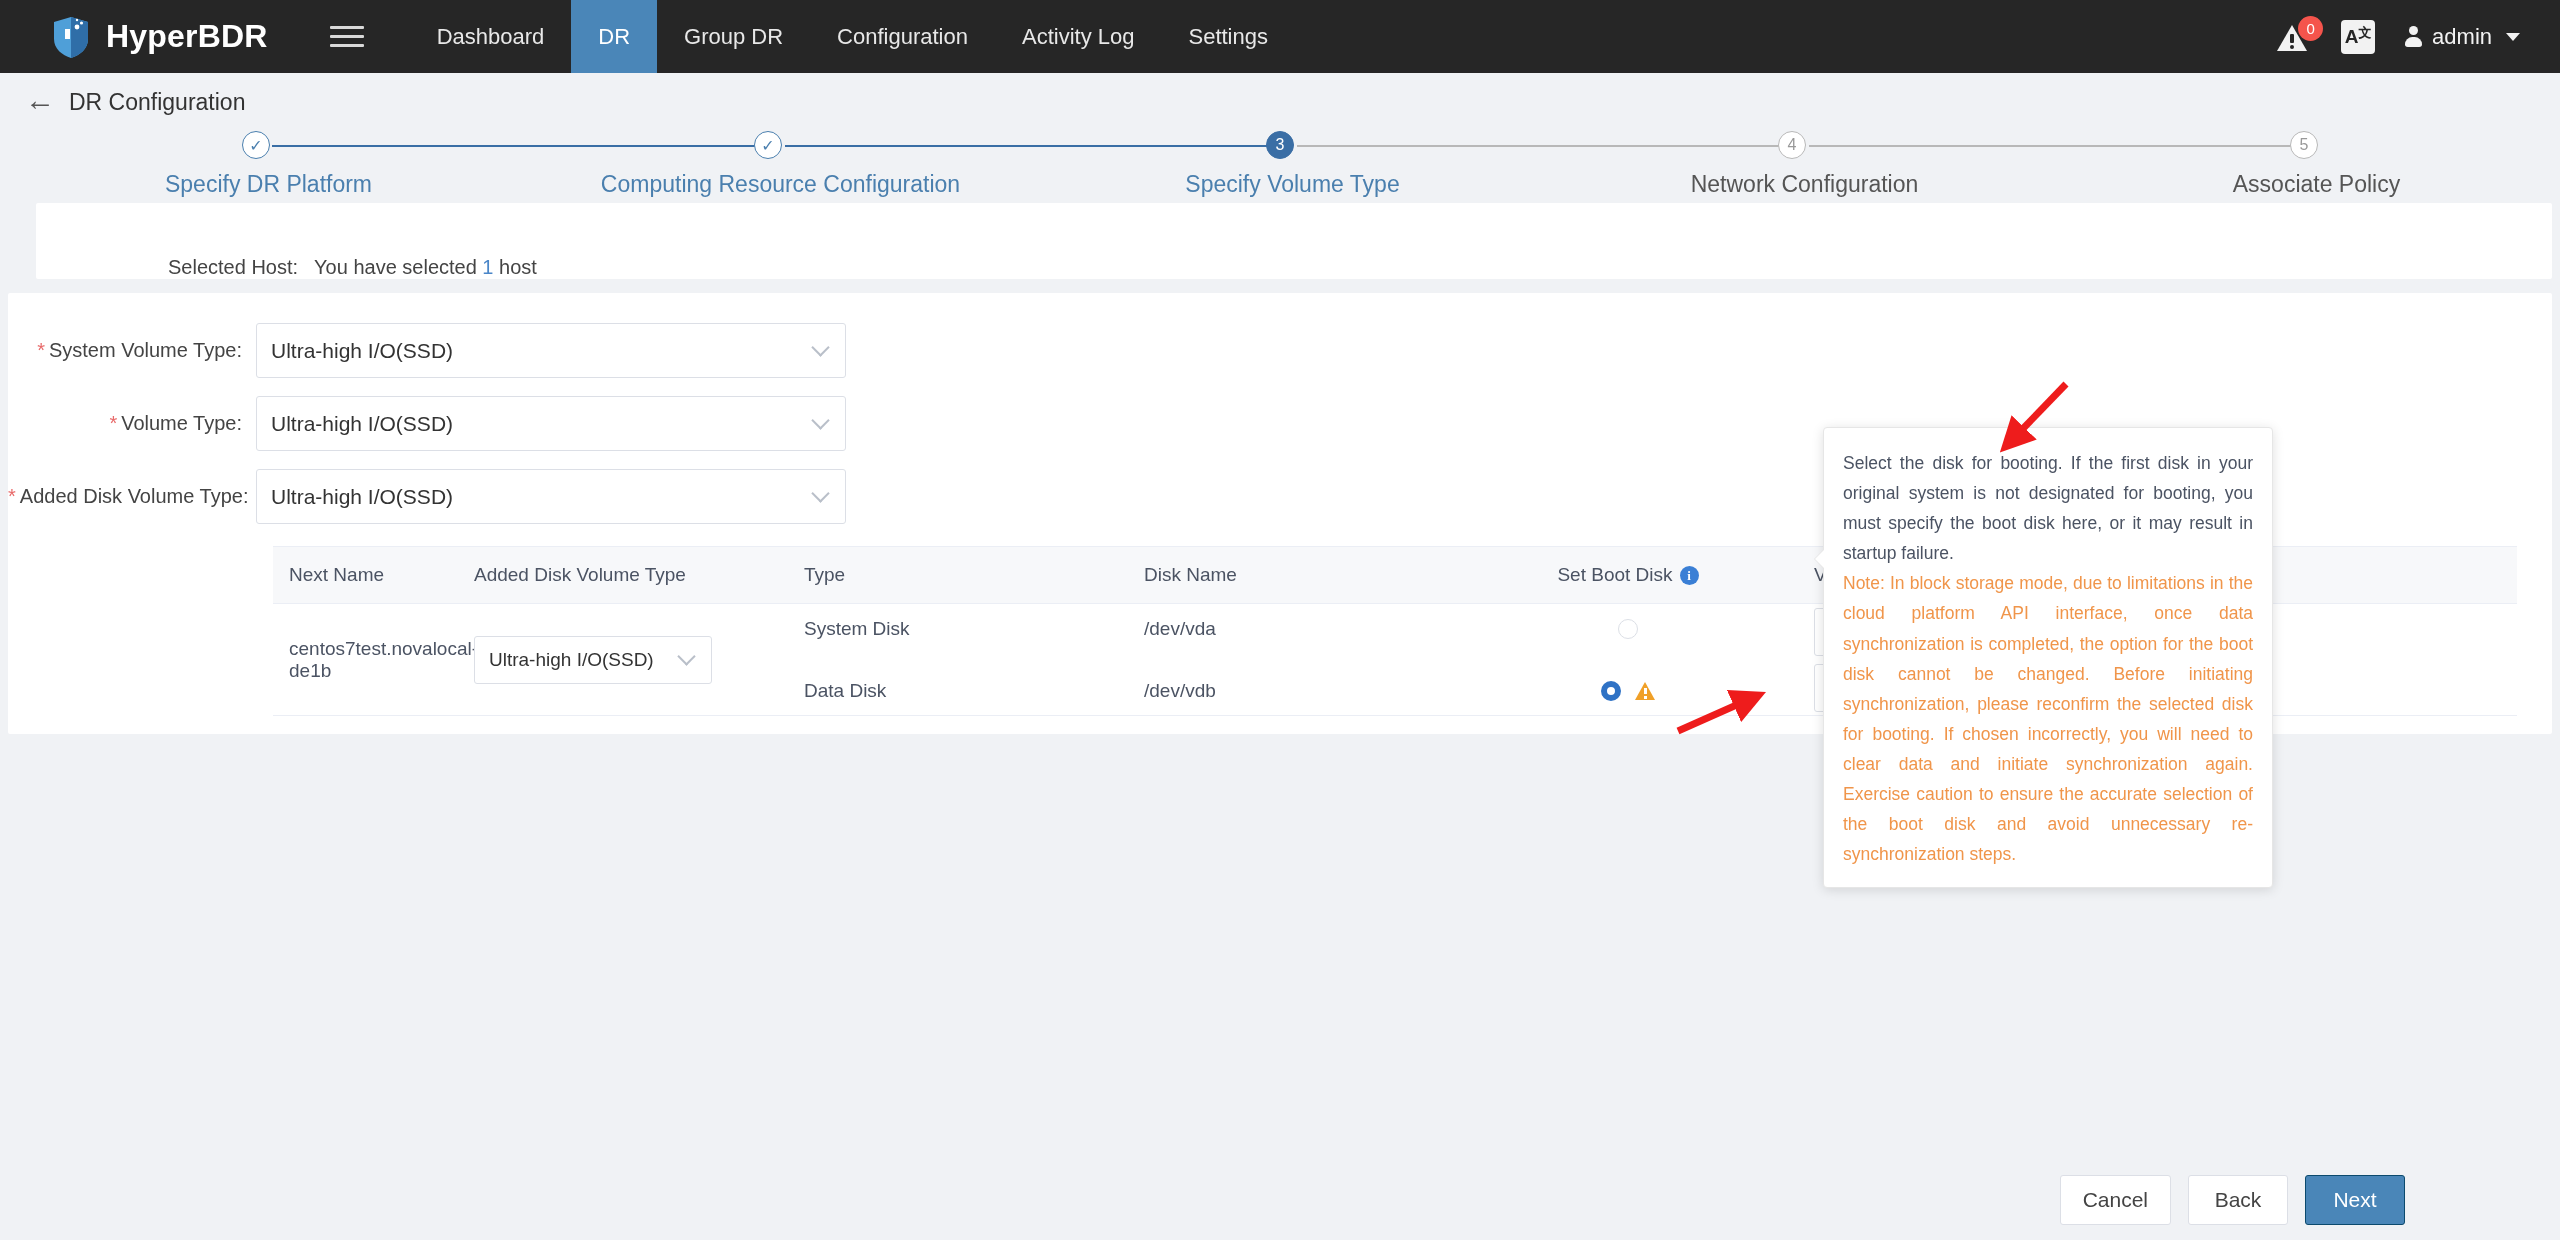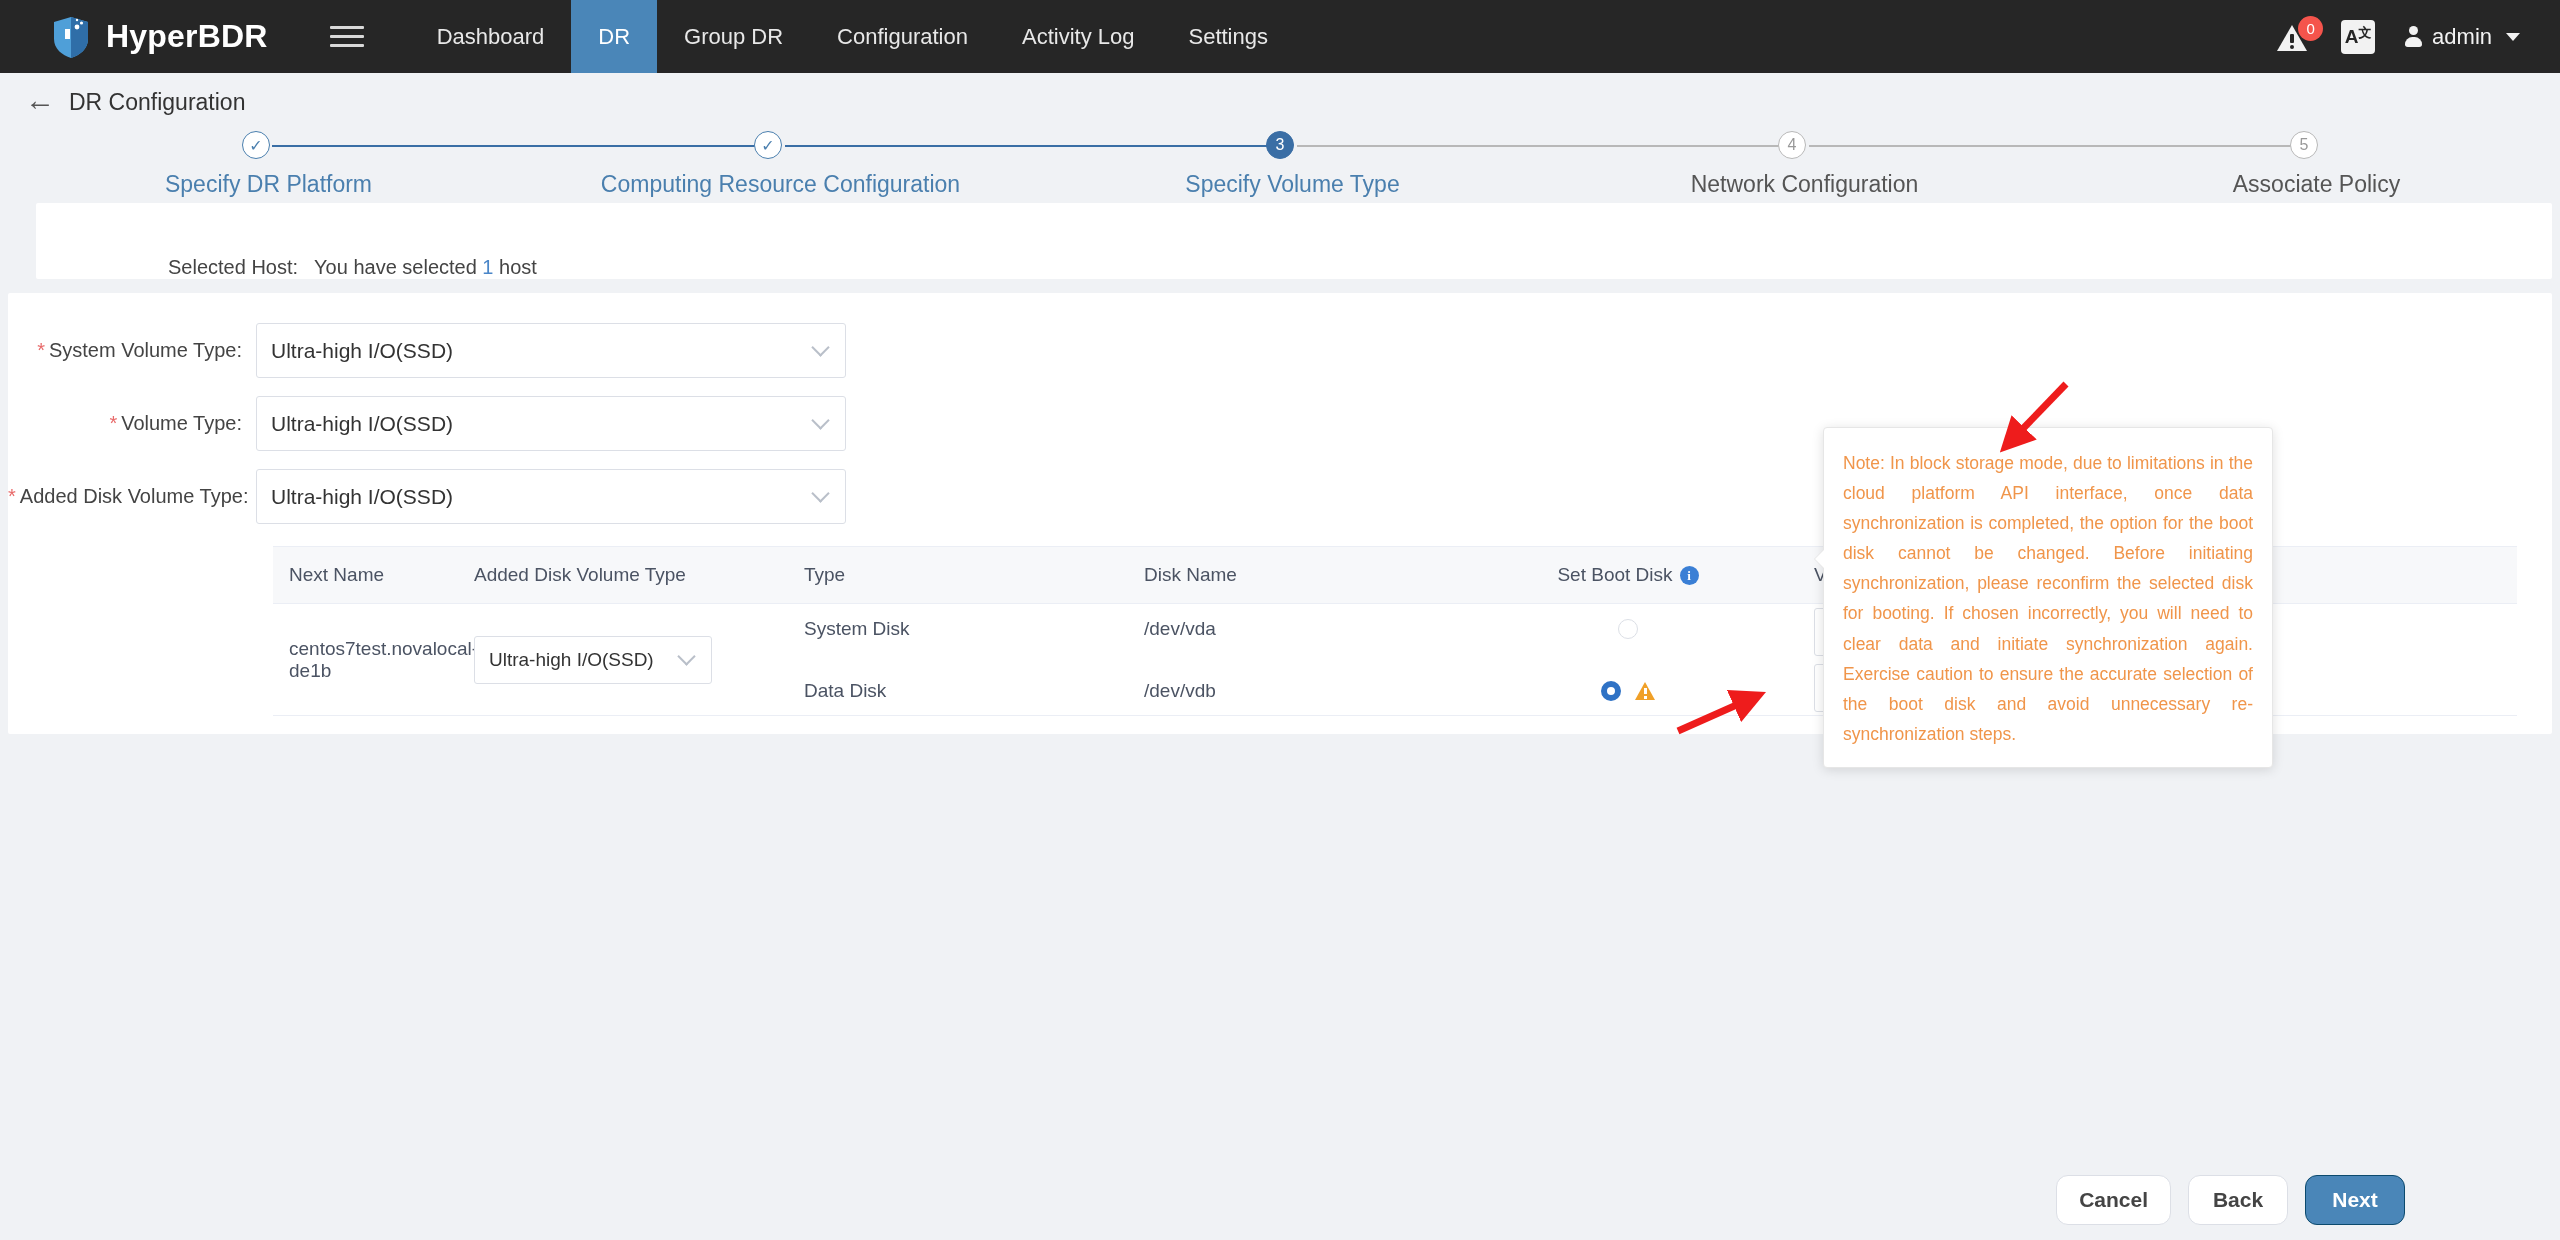--- a/index.html
+++ b/index.html
@@ -233,22 +233,22 @@
   #ann-radio { left: 1672px; top: 685px; }
 
   
   .footer {
     position: absolute; right: 0; bottom: 0; width: 100%;
     height: 80px; display: flex; align-items: center;
     justify-content: flex-end; padding-right: 155px; gap: 17px;
   }
   .btn {
     height: 50px; min-width: 100px; padding: 17px 22px;
-    border-radius: 12px; font-size: 21px; cursor: pointer;
-    display: flex; align-items: center; justify-content: center; font-weight: bold;
+    border-radius: 3px; font-size: 21px; cursor: pointer;
+    display: flex; align-items: center; justify-content: center;
   }
   .btn-default { background: #fff; border: 1px solid #dcdfe6; color: #444; }
   .btn-primary { background: #4a86b8; border: 1px solid #0c4a6e; color: #fff; }
 </style>
 </head>
 <body>
 
 <div class="topnav">
   <div class="brand">
     <div class="brand-logo">
@@ -414,20 +414,21 @@
         <div class="select sm">
           <span>Ultra-high I/O(SSD)</span>
           <span class="chev"></span>
         </div>
       </div>
     </div>
   </div>
 </div>
 
 <div class="tooltip">
+  <div class="t-main">Select the disk for booting. If the first disk in your original system is not designated for booting, you must specify the boot disk here, or it may result in startup failure.</div>
   <div class="t-note">Note: In block storage mode, due to limitations in the cloud platform API interface, once data synchronization is completed, the option for the boot disk cannot be changed. Before initiating synchronization, please reconfirm the selected disk for booting. If chosen incorrectly, you will need to clear data and initiate synchronization again. Exercise caution to ensure the accurate selection of the boot disk and avoid unnecessary re-synchronization steps.</div>
 </div>
 
 <svg class="ann" id="ann-top" width="90" height="80">
   <defs>
     <marker id="ah1" markerWidth="5" markerHeight="5" refX="2.5" refY="2.5" orient="auto">
       <path d="M0,0 L5,2.5 L0,5 z" fill="#ee1c1c"></path>
     </marker>
   </defs>
   <line x1="76" y1="6" x2="22" y2="62" stroke="#ee1c1c" stroke-width="7" marker-end="url(#ah1)"></line>

